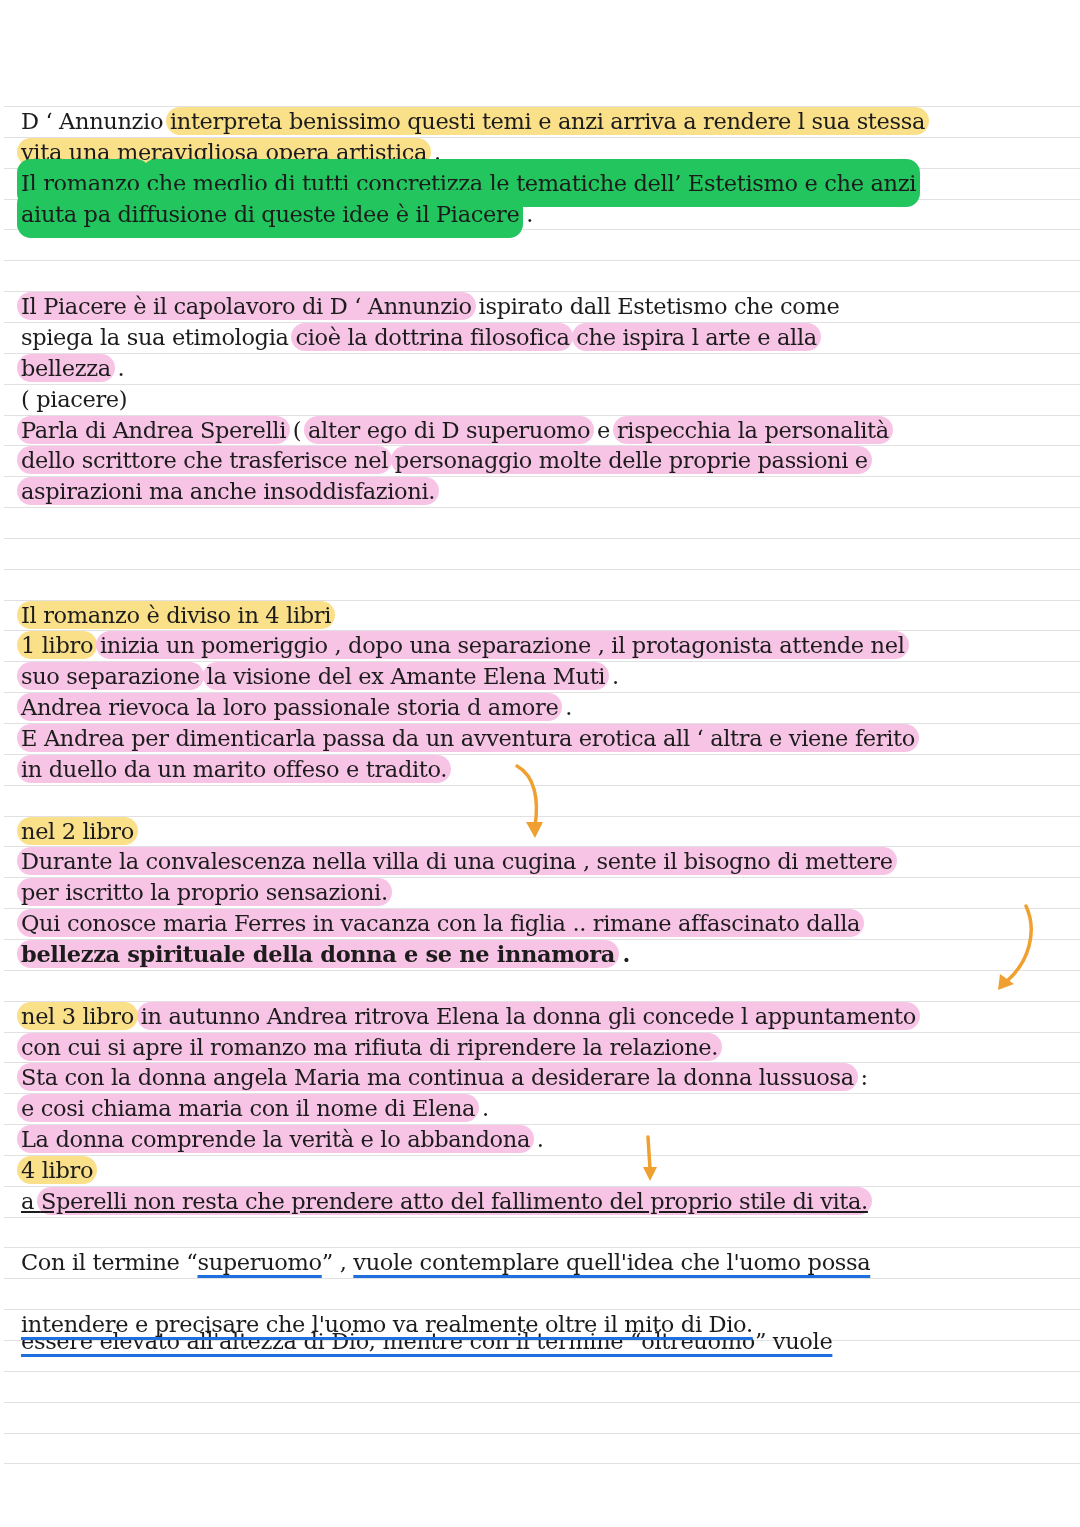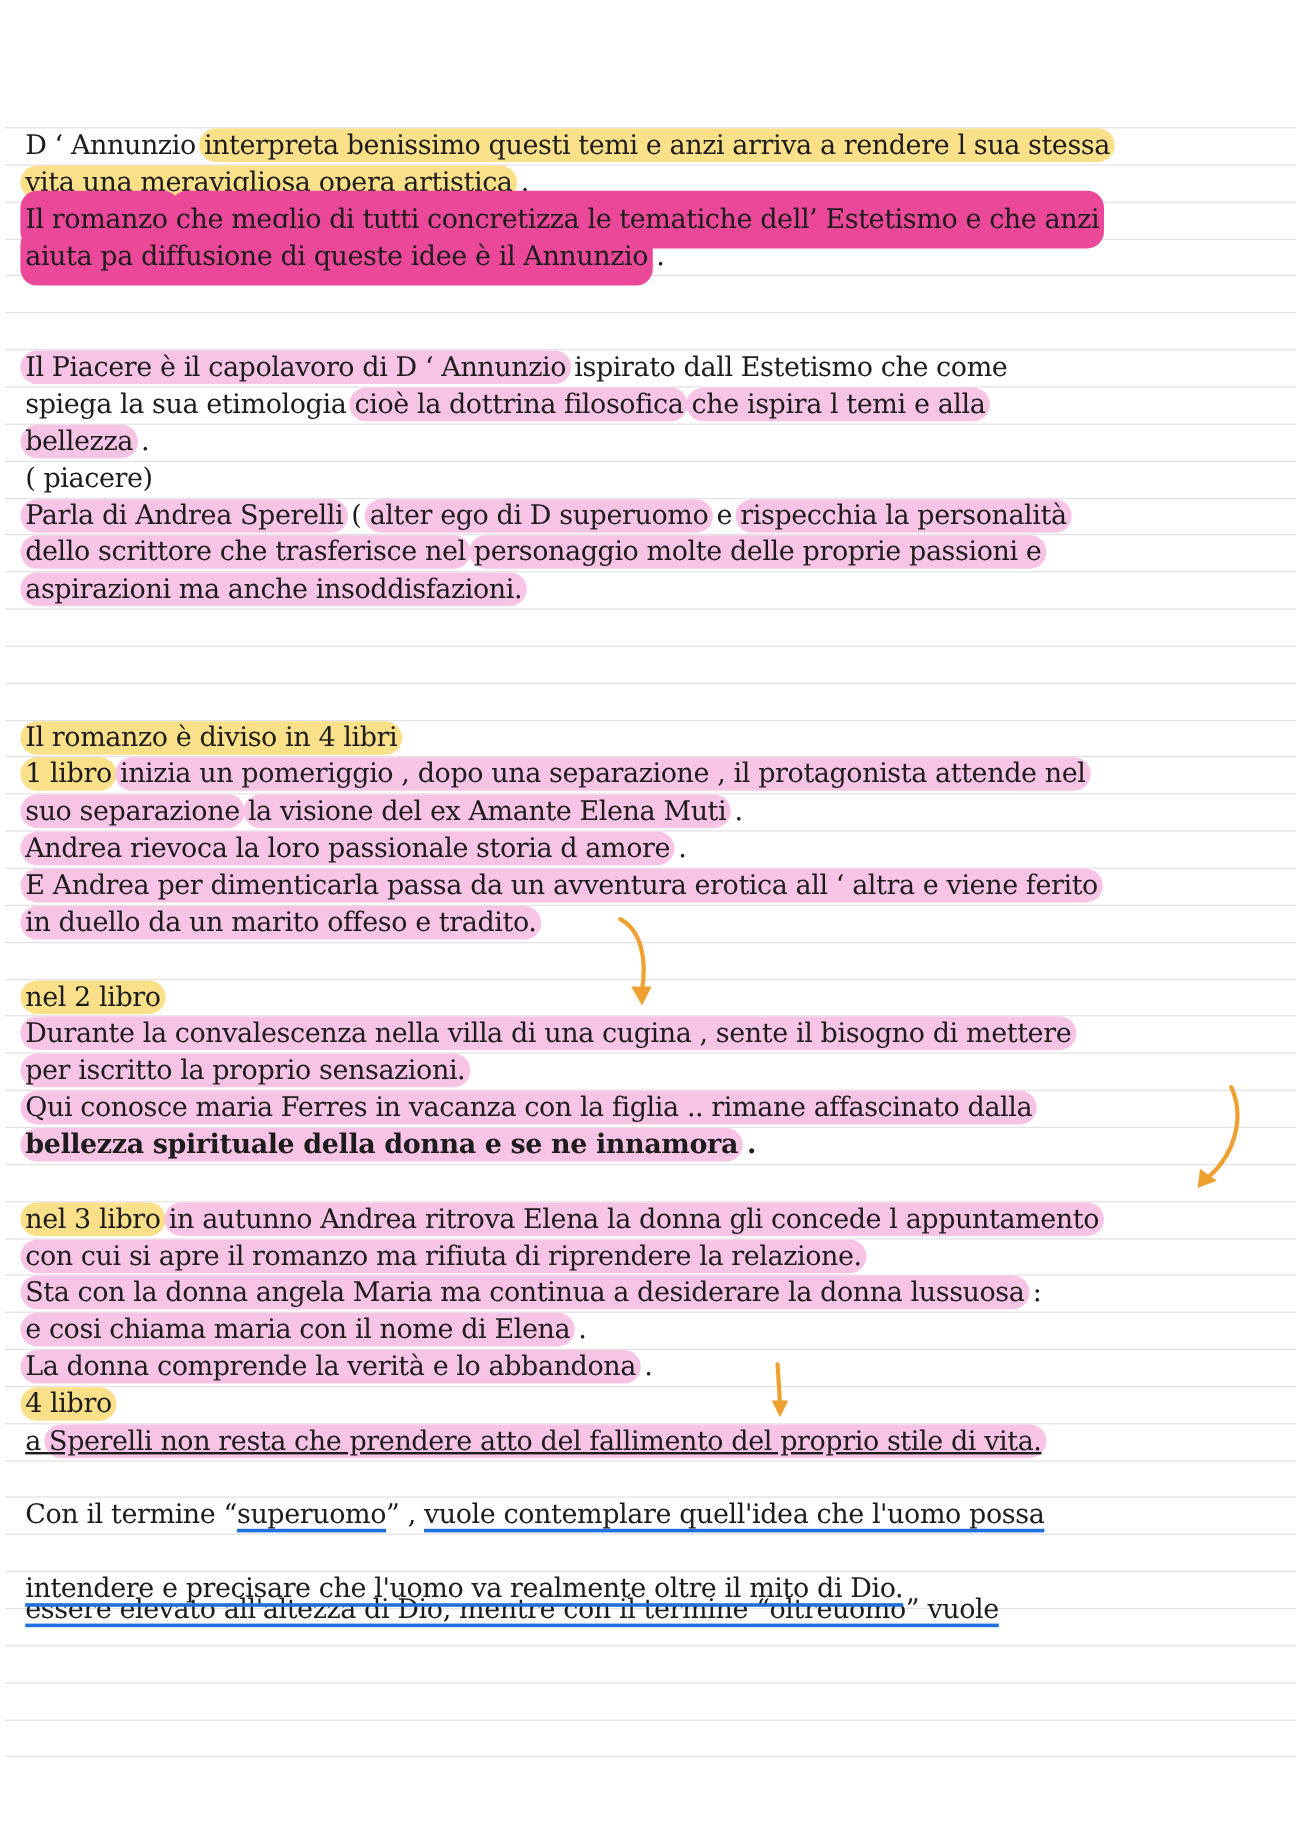--- a/index.html
+++ b/index.html
@@ -6,21 +6,21 @@
   body { width: 1080px; height: 1527px; position: relative; overflow: hidden; }
   .page { position: absolute; left: 4px; top: 0; width: 1080px; height: 1244px; }
   .rule { position: absolute; left: 0; width: 1080px; height: 1px; background: #e1e1e4; }
   .row {
     position: absolute; left: 17px; height: 31px; line-height: 31px;
     font-family: "DejaVu Serif", "Liberation Serif", serif;
     font-size: 22.5px; color: #1c1c1c; white-space: nowrap; letter-spacing: -0.35px;
   }
   .seg { position: relative; }
   .hl-yellow { background: #fbe08a; border-radius: 14px; padding: 1px 4px; margin: 0 -4px; box-decoration-break: clone; -webkit-box-decoration-break: clone; }
-  .hl-purple { background: #ec4899; border-radius: 14px; padding: 11px 4px; margin: 0 -4px; }
+  .hl-purple { background: #22c55e; border-radius: 14px; padding: 11px 4px; margin: 0 -4px; }
   .hl-pink { background: #f8c4e6; border-radius: 14px; padding: 1px 4px; margin: 0 -4px; }
   .ul-blue { text-decoration: underline; text-decoration-color: #1f6fde; text-decoration-thickness: 3px; text-underline-offset: 5px; }
   .arrow { position: absolute; }
 </style>
 </head>
 <body>
 
 <div class="page">
   <div id="rules">
       <div class="rule" style="top: 106px;"></div>
@@ -66,23 +66,23 @@
       <div class="rule" style="top: 1340px;"></div>
       <div class="rule" style="top: 1371px;"></div>
       <div class="rule" style="top: 1402px;"></div>
       <div class="rule" style="top: 1433px;"></div>
       <div class="rule" style="top: 1463px;"></div>
     </div>
   <div id="text">
       <div class="row" style="top: 106px;"><span class="seg ">D ‘ Annunzio </span><span class="seg hl-yellow">interpreta benissimo questi temi e anzi arriva a rendere l sua stessa</span></div>
       <div class="row" style="top: 137px;"><span class="seg hl-yellow">vita una meravigliosa opera artistica</span><span class="seg "> .</span></div>
       <div class="row" style="top: 168px;"><span class="seg hl-purple">Il romanzo </span><span class="seg hl-purple">che meglio di tutti concretizza le tematiche dell’ Estetismo e che anzi</span></div>
-      <div class="row" style="top: 199px;"><span class="seg hl-purple">aiuta pa diffusione di queste idee è il Annunzio</span><span class="seg "> .</span></div>
+      <div class="row" style="top: 199px;"><span class="seg hl-purple">aiuta pa diffusione di queste idee è il Piacere</span><span class="seg "> .</span></div>
       <div class="row" style="top: 291px;"><span class="seg hl-pink">Il Piacere è il capolavoro di D ‘ Annunzio</span><span class="seg "> ispirato dall Estetismo che come</span></div>
-      <div class="row" style="top: 322px;"><span class="seg ">spiega la sua etimologia </span><span class="seg hl-pink">cioè la dottrina filosofica</span><span class="seg "> </span><span class="seg hl-pink">che ispira l temi e alla</span></div>
+      <div class="row" style="top: 322px;"><span class="seg ">spiega la sua etimologia </span><span class="seg hl-pink">cioè la dottrina filosofica</span><span class="seg "> </span><span class="seg hl-pink">che ispira l arte e alla</span></div>
       <div class="row" style="top: 353px;"><span class="seg hl-pink">bellezza</span><span class="seg "> .</span></div>
       <div class="row" style="top: 384px;"><span class="seg ">( piacere)</span></div>
       <div class="row" style="top: 415px;"><span class="seg hl-pink">Parla di Andrea Sperelli</span><span class="seg "> ( </span><span class="seg hl-pink">alter ego di D superuomo</span><span class="seg "> e </span><span class="seg hl-pink">rispecchia la personalità</span></div>
       <div class="row" style="top: 445px;"><span class="seg hl-pink">dello scrittore che trasferisce nel</span><span class="seg "> </span><span class="seg hl-pink">personaggio molte delle proprie passioni e</span></div>
       <div class="row" style="top: 476px;"><span class="seg hl-pink">aspirazioni ma anche insoddisfazioni.</span></div>
       <div class="row" style="top: 600px;"><span class="seg hl-yellow">Il romanzo è diviso in 4 libri</span></div>
       <div class="row" style="top: 630px;"><span class="seg hl-yellow">1 libro</span><span class="seg "> </span><span class="seg hl-pink">inizia un pomeriggio , dopo una separazione , il protagonista attende nel</span></div>
       <div class="row" style="top: 661px;"><span class="seg hl-pink">suo separazione</span><span class="seg ">  </span><span class="seg hl-pink">la visione del ex Amante Elena Muti</span><span class="seg "> .</span></div>
       <div class="row" style="top: 692px;"><span class="seg hl-pink">Andrea rievoca la loro passionale storia d amore</span><span class="seg "> .</span></div>
       <div class="row" style="top: 723px;"><span class="seg hl-pink">E Andrea per dimenticarla passa da un avventura erotica all ‘ altra e viene ferito</span></div>

